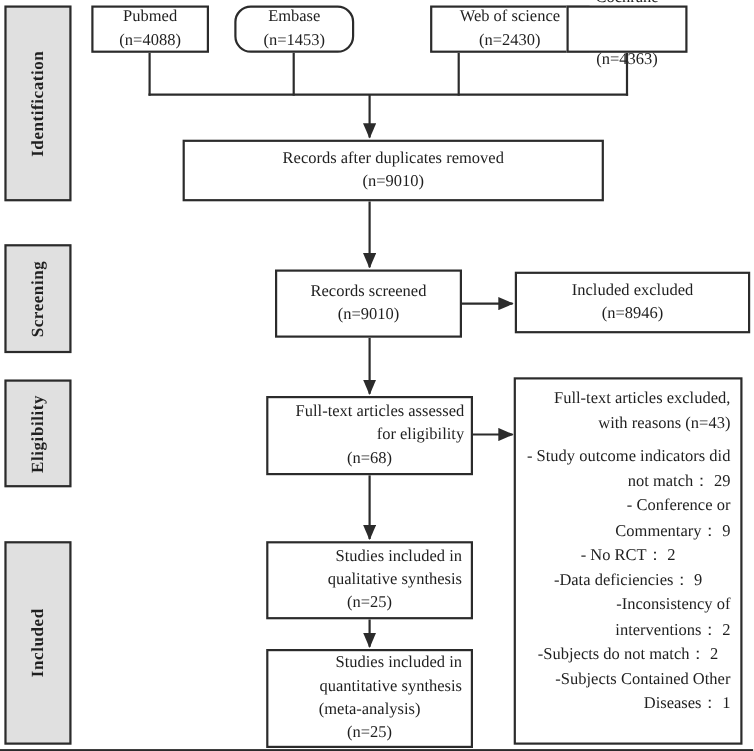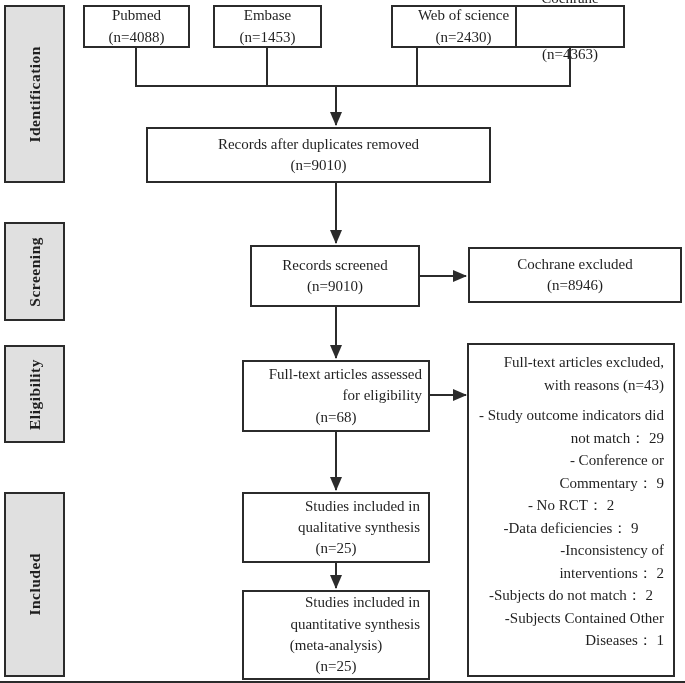--- a/index.html
+++ b/index.html
@@ -100,45 +100,45 @@
     <span class="vtext">Eligibility</span>
   </div>
   <div class="stage" style="top:492px; height:185px;">
     <span class="vtext">Included</span>
   </div>
 
   <div class="box" style="left:83px; top:5px; width:107px; height:43px;">
     <div>Pubmed</div>
     <div>(n=4088)</div>
   </div>
-  <div class="box" style="left:213px; top:5px; width:109px; height:43px;">
+  <div class="box" style="left:213px; top:5px; width:109px; height:43px;border-radius:15px;">
     <div>Embase</div>
     <div>(n=1453)</div>
   </div>
   <div class="box" style="left:345px; top:5px; width:145px; height:43px;margin-left:46px;">
     <div>Web of science</div>
     <div>(n=2430)</div>
   </div>
   <div class="box" style="left:515px; top:5px; width:110px; height:43px;gap:34px;">
     <div>Cochrane</div>
     <div>(n=4363)</div>
   </div>
 
-  <div class="box" style="left:146px; top:127px; width:345px; height:56px;">
+  <div class="box" style="left:166px; top:127px; width:383px; height:56px;">
     <div>Records after duplicates removed</div>
     <div>(n=9010)</div>
   </div>
 
   <div class="box" style="left:250px; top:245px; width:170px; height:62px;">
     <div>Records screened</div>
     <div>(n=9010)</div>
   </div>
 
   <div class="box" style="left:468px; top:247px; width:214px; height:56px;">
-    <div>Cochrane excluded</div>
+    <div>Included excluded</div>
     <div>(n=8946)</div>
   </div>
 
   <div class="box" style="left:242px; top:360px; width:188px; height:72px; padding:0 6px;">
     <div>Full-text articles assessed for eligibility</div>
     <div>(n=68)</div>
   </div>
 
   <div class="box excluded-detail" style="left:467px; top:343px; width:208px; height:334px;">
     <div class="detail-title">Full-text articles excluded, with reasons (n=43)</div>

